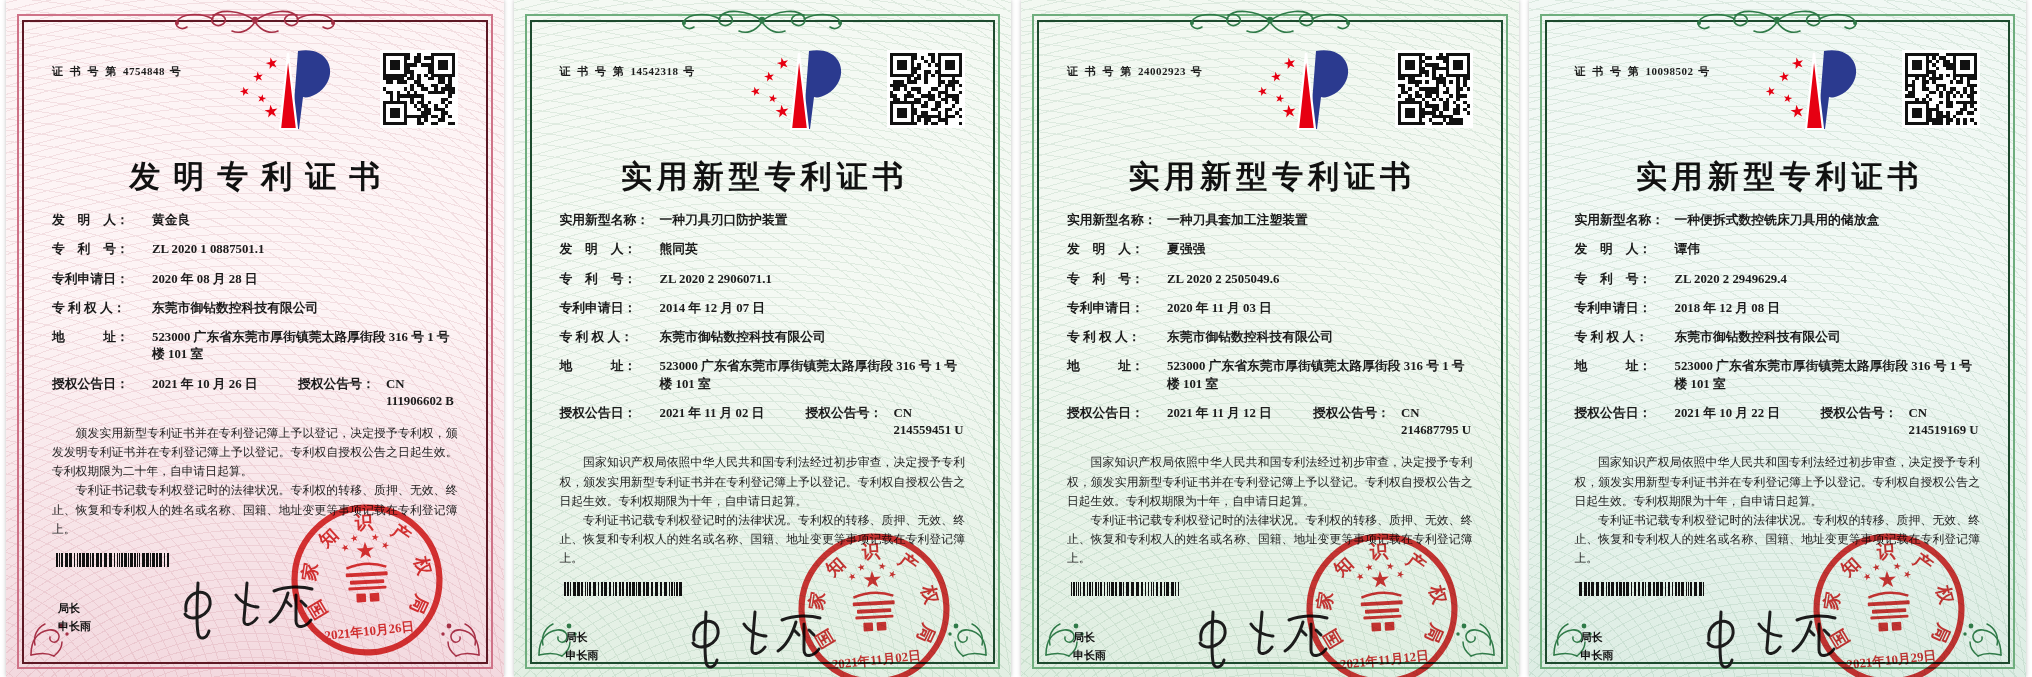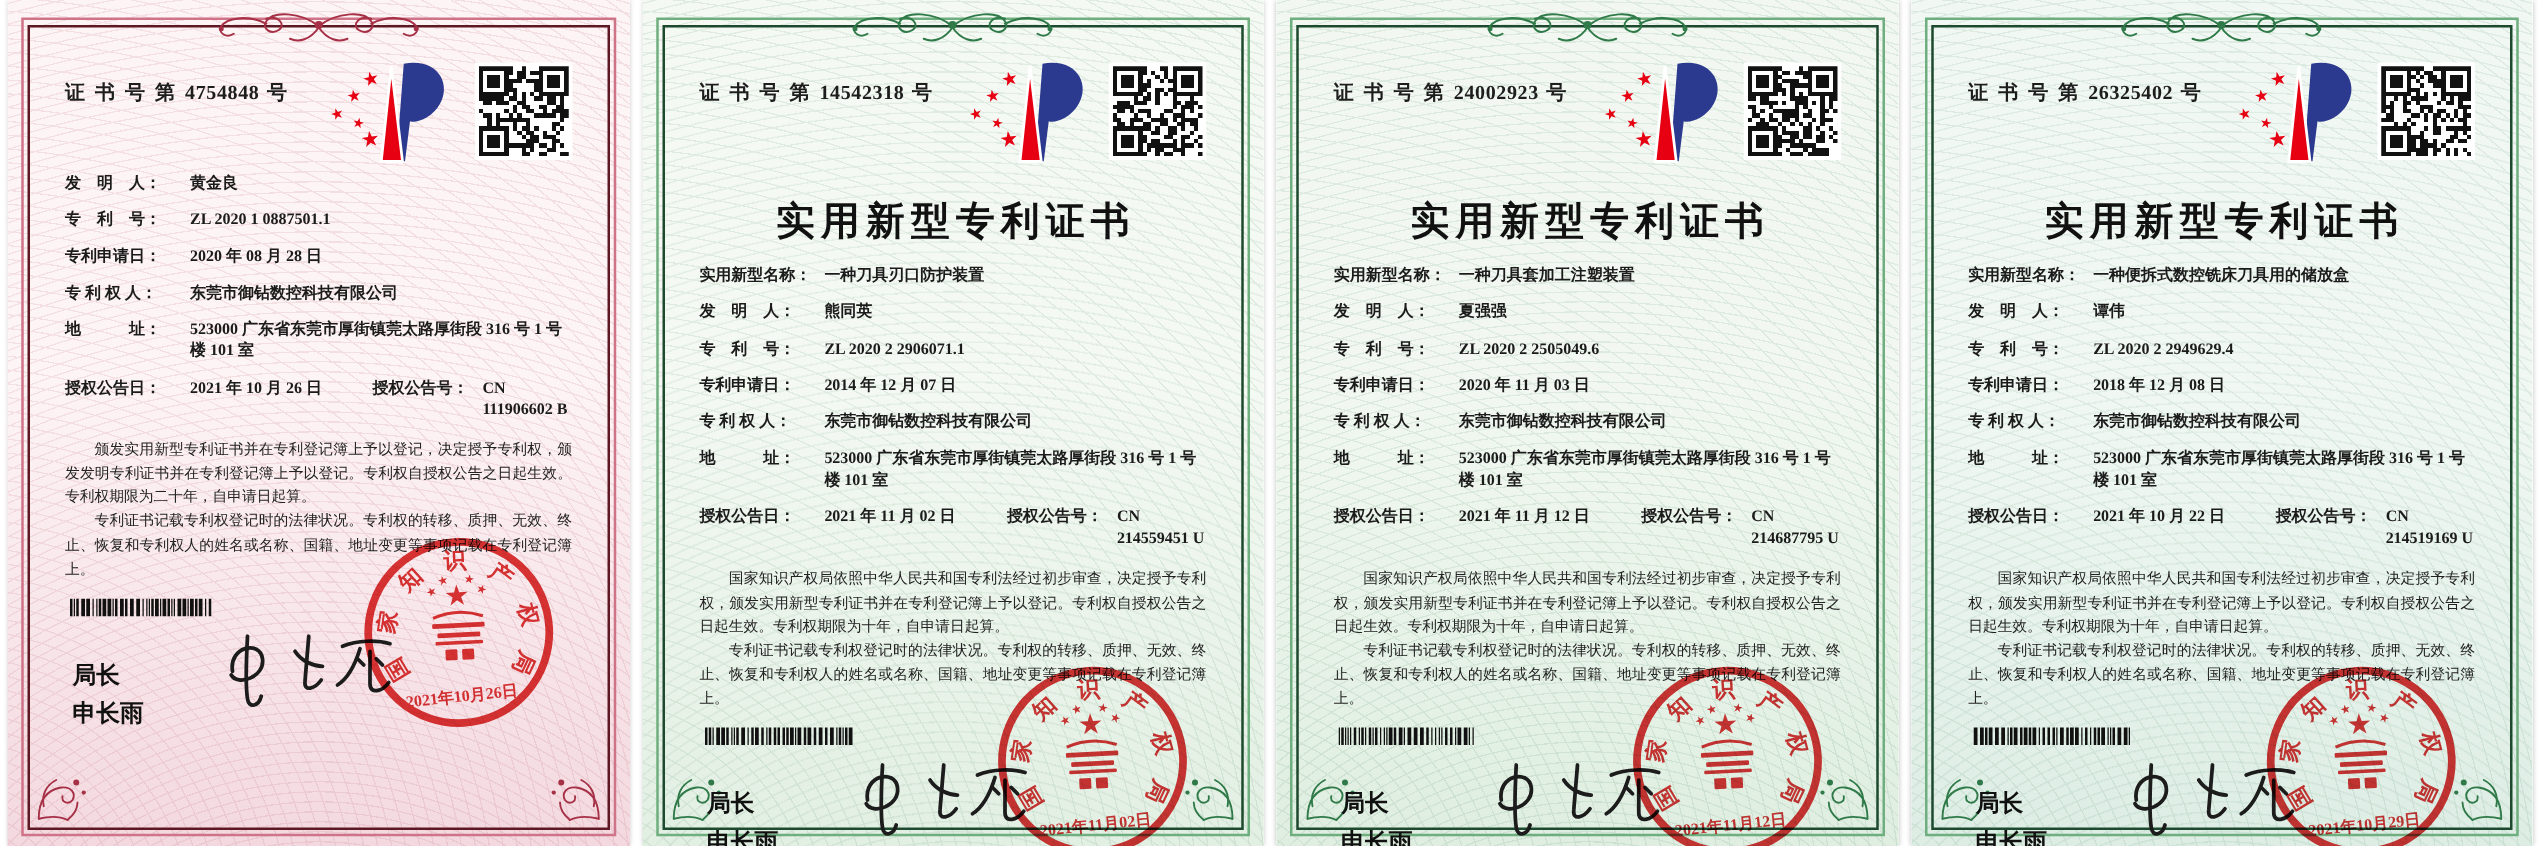--- a/index.html
+++ b/index.html
@@ -22,42 +22,42 @@
   .frame{position:absolute;inset:20px 16px 13px 16px;border:2px solid var(--frame);}
   .ornament{position:absolute;top:7px;left:50%;transform:translateX(-50%);width:230px;height:30px;}
   .corner{position:absolute;width:46px;height:46px;bottom:17px;}
   .corner.bl{left:20px;}
   .corner.br{right:20px;transform:scaleX(-1);}
   .content{
     position:absolute;inset:20px 16px 13px 16px;box-sizing:border-box;
     padding:22px 30px 8px 30px;display:flex;flex-direction:column;
   }
   .head{display:flex;align-items:flex-start;margin-bottom:2px;}
-  .cert-no{font-size:16px;font-weight:bold;letter-spacing:2px;margin-top:22px;white-space:nowrap;color:#1d1d1d;}
+  .cert-no{font-size:11px;font-weight:bold;letter-spacing:2px;margin-top:22px;white-space:nowrap;color:#1d1d1d;}
   .cert-no .num{letter-spacing:.5px;}
   .logo{width:112px;height:92px;margin:2px auto 0 auto;flex:0 0 auto;}
   .qr{margin-top:8px;width:72px;height:72px;background:#fff;padding:3px;flex:0 0 auto;}
   .qr svg{width:100%;height:100%;display:block;}
   .title{
     margin:18px 0 14px 0;text-align:center;font-size:31px;font-weight:bold;color:#111;
     letter-spacing:var(--tls);text-indent:var(--tls);white-space:nowrap;
   }
   .fields{font-size:12.8px;font-weight:bold;color:#1b1b1b;}
   .frow{display:flex;margin-bottom:12px;line-height:1.35;}
   .flabel{width:100px;flex:0 0 auto;white-space:pre;}
   .fvalue{flex:1;}
   .frow.grant .flabel{width:100px;}
   .frow.grant .gdate{flex:0 0 138px;}
   .frow.grant .g2{width:88px;margin-left:8px;}
   .legal{font-size:11.8px;line-height:1.62;color:#222;margin-top:2px;}
   .legal p{margin:0;text-indent:2em;text-align:justify;}
   .sig-area{position:relative;height:146px;margin-top:4px;flex:0 0 auto;}
   .barcode{position:absolute;left:4px;top:10px;height:14px;display:flex;align-items:stretch;}
   .barcode i{display:block;background:#111;}
-  .director{position:absolute;left:6px;top:56px;font-size:19px;font-weight:bold;line-height:1.65;color:#111;}
+  .director{position:absolute;left:6px;top:56px;font-size:11px;font-weight:bold;line-height:1.65;color:#111;}
   .signature{position:absolute;left:118px;top:30px;width:190px;height:86px;}
   .seal{position:absolute;right:10px;top:-44px;width:162px;height:162px;transform:rotate(-3deg);
         mix-blend-mode:multiply;opacity:.95;}
   svg text.star{font-family:"DejaVu Sans",sans-serif;}
   .seal text{font-family:"Liberation Serif","DejaVu Serif",serif;}
 </style>
 </head>
 <body>
 
   <section class="cert" style="--frame: #5e1824; --edge: #cf7388; --ornament: #a63046; --paper: #fdf4f5; --paper2: #f3d9df; --seal: #d92b2b; --tls: 0.42em;">
@@ -348,20 +348,21 @@
             <rect x="10" y="20" width="1" height="1" fill="#111"></rect>
             <rect x="11" y="20" width="1" height="1" fill="#111"></rect>
             <rect x="14" y="20" width="1" height="1" fill="#111"></rect>
             <rect x="15" y="20" width="1" height="1" fill="#111"></rect>
             <rect x="19" y="20" width="1" height="1" fill="#111"></rect>
             <rect x="20" y="20" width="1" height="1" fill="#111"></rect>
           </svg>
         </div>
       </div>
 
+      <h1 class="title">发明专利证书</h1>
 
       <div class="fields">
         <div class="frow">
           <span class="flabel">发　明　人：</span>
           <span class="fvalue">黄金良</span>
         </div>
         <div class="frow">
           <span class="flabel">专　利　号：</span>
           <span class="fvalue">ZL 2020 1 0887501.1</span>
         </div>
@@ -1367,21 +1368,21 @@
         <path d="M28,42 C33,38 36,33 36,28"></path>
       </g>
       <circle cx="35" cy="12" r="2.4" fill="var(--ornament)"></circle>
       <circle cx="41" cy="20" r="1.7" fill="var(--ornament)"></circle>
     </svg>
 
     <div class="content">
       <div class="head">
         <div class="cert-no">
           <span>证 书 号 第</span>
-          <span class="num">26325402</span>
+          <span class="num">10098502</span>
           <span>号</span>
         </div>
         <svg class="logo" viewBox="0 0 110 92">
           <path d="M72,7 C100,2 110,24 101,39 C95,50 82,55 77,53 L73,85 L66,85 Z" fill="#2b3a8f"></path>
           <polygon points="62,9 71,85 54,85" fill="#e60012" stroke="#ffffff" stroke-width="2.2"></polygon>
           <text class="star" x="47" y="24" font-size="15" fill="#e60012" text-anchor="middle" transform="rotate(-14 47 24)">★</text>
           <text class="star" x="33" y="37" font-size="13" fill="#e60012" text-anchor="middle" transform="rotate(-10 33 37)">★</text>
           <text class="star" x="20" y="51" font-size="12" fill="#e60012" text-anchor="middle" transform="rotate(-18 20 51)">★</text>
           <text class="star" x="35" y="58" font-size="11" fill="#e60012" text-anchor="middle" transform="rotate(12 35 58)">★</text>
           <text class="star" x="46" y="73" font-size="17" fill="#e60012" text-anchor="middle" transform="rotate(-8 46 73)">★</text>

